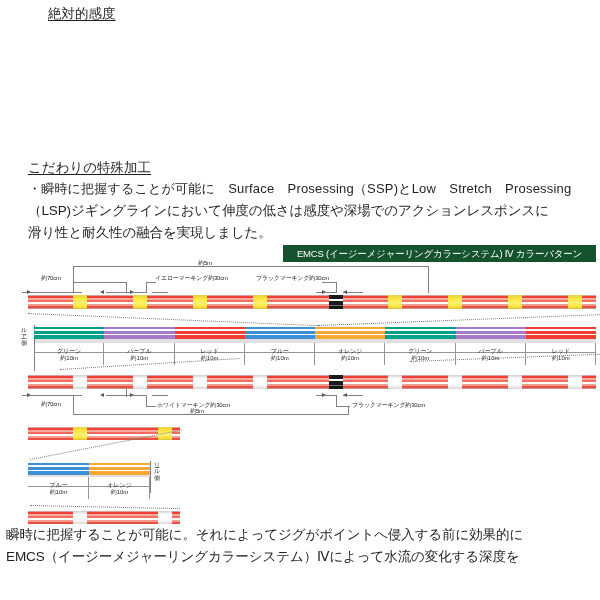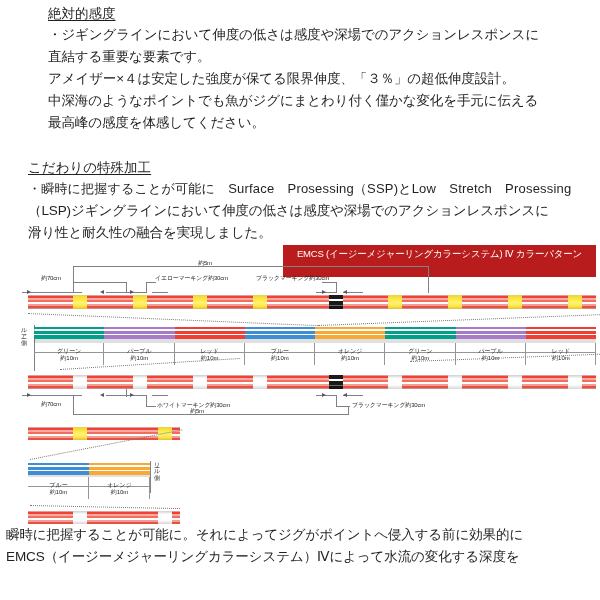--- a/index.html
+++ b/index.html
@@ -29,22 +29,22 @@
   .para .lat { font-size:13px; letter-spacing:0.2px; }
 
   #sect1 { position:absolute; left:0; top:4px; width:552px;padding-left:48px; }
   #sect2 { position:absolute; left:0; top:158px; width:600px;margin-left:22px; }
   #sect3 { position:absolute; left:0; top:524px; width:600px; }
 
   
   #figure { position:absolute; left:0; top:243px; width:600px; height:285px; }
 
   .emcs-bar {
-    position:absolute; left:283px; top:2px; width:313px; height:32px;
-    background:#b91c1c; color:#ffffff;
+    position:absolute; left:283px; top:2px; width:313px; height:17px;
+    background:#14532d; color:#ffffff;
     font-size:9.5px; line-height:17px; text-align:center;
     letter-spacing:-0.2px; white-space:nowrap; overflow:hidden;
   }
 
   
   .line {
     position:absolute;
     background:
       linear-gradient(to bottom,
         #d9a0a0 0px, #d9a0a0 1px,
@@ -88,27 +88,20 @@
   }
   .dotline { position:absolute; height:1px; border-top:1px dotted #7a7b7d; }
 </style>
 </head>
 <body>
 
 <div class="page">
 
   <div class="txt-block" id="sect1">
     <div class="heading">絶対的感度</div>
-    <div class="para">
-      <span class="ln">・ジギングラインにおいて伸度の低さは感度や深場でのアクションレスポンスに</span>
-      <span class="ln">直結する重要な要素です。</span>
-      <span class="ln">アメイザー×４は安定した強度が保てる限界伸度、「３％」の超低伸度設計。</span>
-      <span class="ln">中深海のようなポイントでも魚がジグにまとわり付く僅かな変化を手元に伝える</span>
-      <span class="ln">最高峰の感度を体感してください。</span>
-    </div>
   </div>
 
   <div class="txt-block" id="sect2">
     <div class="heading">こだわりの特殊加工</div>
     <div class="para">
       <span class="ln lat">・瞬時に把握することが可能に　Surface　Prosessing（SSP)とLow　Stretch　Prosessing</span>
       <span class="ln">（LSP)ジギングラインにおいて伸度の低さは感度や深場でのアクションレスポンスに</span>
       <span class="ln">滑り性と耐久性の融合を実現しました。</span>
     </div>
   </div>

